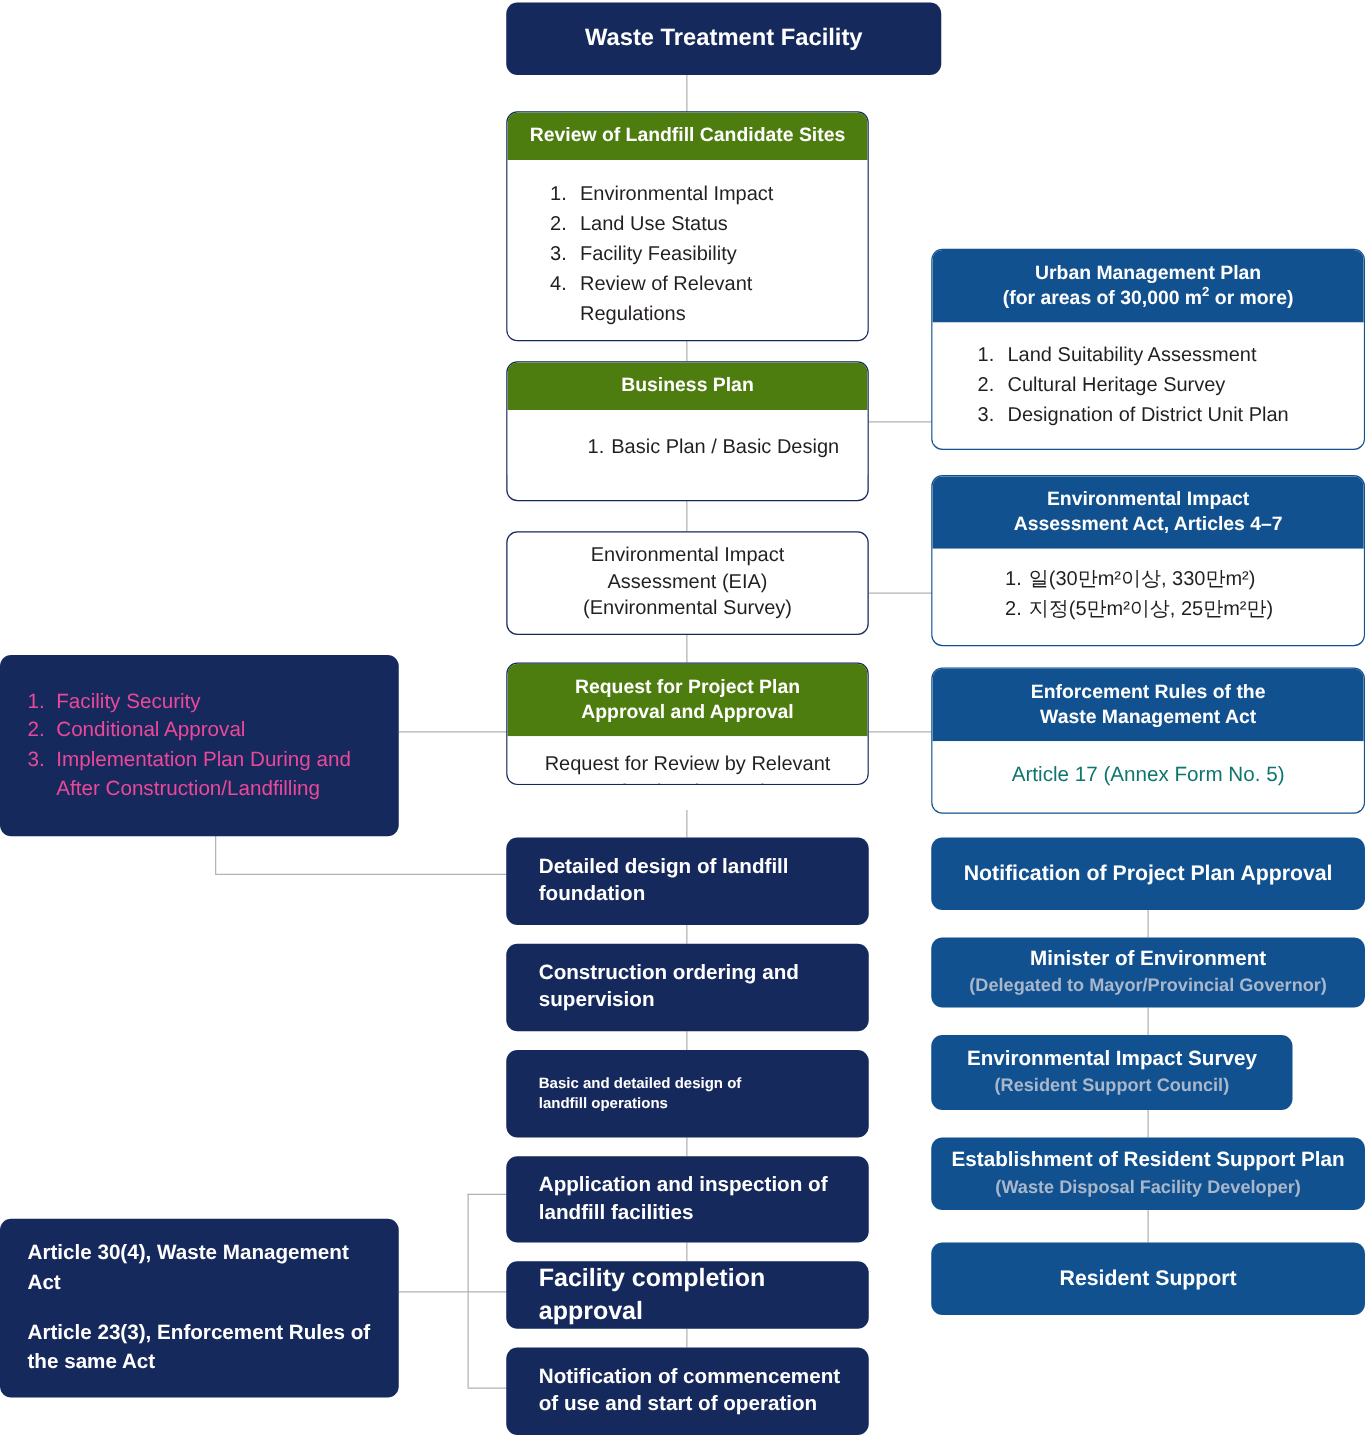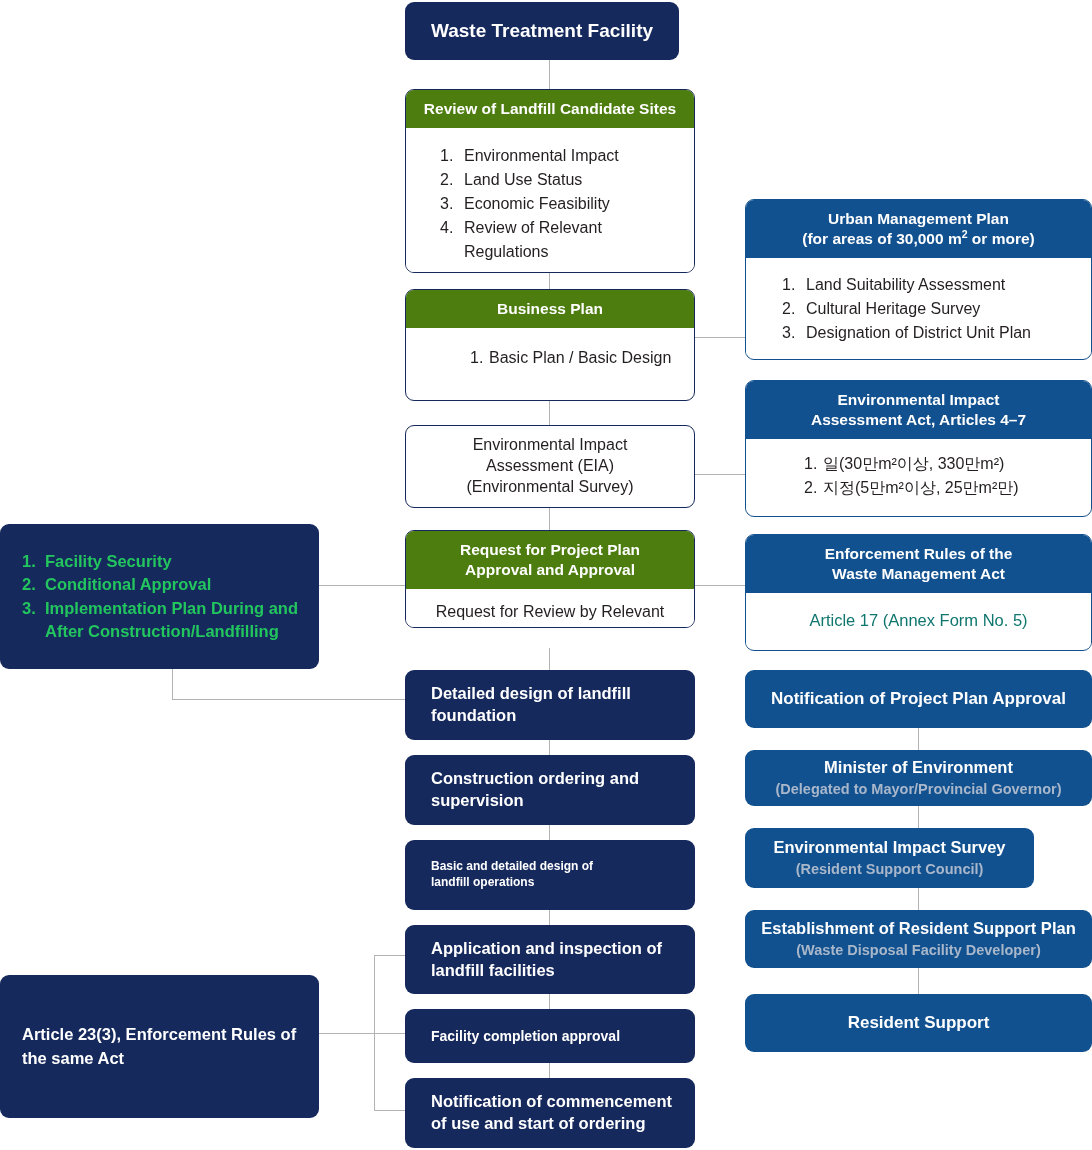--- a/index.html
+++ b/index.html
@@ -123,22 +123,22 @@
   }
   ol.num.tight > li { padding-left: 19px; }
   ol.num.tight > li::before { width: 16px; }
 
   
   ol.note {
     list-style: none;
     counter-reset: nli;
     margin: 0;
     padding: 0;
-    color: #22c55e;
-    font-weight: bold;
+    color: #ec4899;
+    font-weight: normal;
   }
   ol.note > li {
     counter-increment: nli;
     position: relative;
     padding-left: 23px;
     line-height: 1.42;
   }
   ol.note > li::before {
     content: counter(nli) ".";
     position: absolute;
@@ -199,31 +199,31 @@
 
   <div class="conn h" style="left:319px; top:585px; width:87px;"></div>
   <div class="conn v" style="left:172px; top:663px; height:36px;"></div>
   <div class="conn h" style="left:172px; top:699px; width:234px;"></div>
 
   <div class="conn v" style="left:374px; top:955px; height:155px;"></div>
   <div class="conn h" style="left:319px; top:1033px; width:87px;"></div>
   <div class="conn h" style="left:374px; top:955px; width:32px;"></div>
   <div class="conn h" style="left:374px; top:1110px; width:32px;"></div>
 
-  <div class="box navy" style="left:405px; top:2px; width:274px; height:58px;">
+  <div class="box navy" style="left:405px; top:2px; width:348px; height:58px;">
     <div class="ctr" style="font-size:19px;">Waste Treatment Facility</div>
   </div>
 
   <div class="box card" style="left:405px; top:89px; width:290px; height:184px;">
     <div class="hdr navy" style="font-size:15.5px;">Review of Landfill Candidate Sites</div>
     <div class="body" style="font-size:16px; padding:16px 10px 10px 34px;">
       <ol class="num">
         <li>Environmental Impact</li>
         <li>Land Use Status</li>
-        <li>Economic Feasibility</li>
+        <li>Facility Feasibility</li>
         <li>Review of Relevant Regulations</li>
       </ol>
     </div>
   </div>
 
   <div class="box card" style="left:405px; top:289px; width:290px; height:112px;">
     <div class="hdr navy" style="font-size:15.5px;">Business Plan</div>
     <div class="body" style="font-size:16px; padding:18px 10px 10px 64px;">
       <ol class="num tight">
         <li>Basic Plan / Basic Design</li>
@@ -258,26 +258,26 @@
     <div class="lft" style="font-size:12px; white-space:pre-line;">Basic and detailed design of
  landfill operations</div>
   </div>
 
   <div class="box navy" style="left:405px; top:925px; width:290px; height:69px;">
     <div class="lft" style="font-size:16.5px; white-space:pre-line;">Application and inspection of
  landfill facilities</div>
   </div>
 
   <div class="box navy" style="left:405px; top:1009px; width:290px; height:54px;">
-    <div class="lft" style="font-size:14px; white-space:pre-line;">Facility completion approval</div>
+    <div class="lft" style="font-size:20px; white-space:pre-line;">Facility completion approval</div>
   </div>
 
   <div class="box navy" style="left:405px; top:1078px; width:290px; height:70px;">
     <div class="lft" style="font-size:16.5px; white-space:pre-line;">Notification of commencement
-of use and start of ordering</div>
+of use and start of operation</div>
   </div>
 
   <div class="box card bluebrd" style="left:745px; top:199px; width:347px; height:161px;">
     <div class="hdr blue" style="font-size:15.5px;">
       <span>Urban Management Plan</span><br>
       <span><span>(for areas of 30,000 m</span><sup>2</sup><span> or more)</span></span>
     </div>
     <div class="body" style="font-size:16px; padding:15px 10px 10px 36px;">
       <ol class="num">
         <li>Land Suitability Assessment</li>
@@ -342,17 +342,18 @@
       <ol class="note">
         <li>Facility Security</li>
         <li>Conditional Approval</li>
         <li>Implementation Plan During and After Construction/Landfilling</li>
       </ol>
     </div>
   </div>
 
   <div class="box navy" style="left:0px; top:975px; width:319px; height:143px;">
     <div class="notepad">
+      <div class="para">Article 30(4), Waste Management Act</div>
       <div class="para">Article 23(3), Enforcement Rules of the same Act</div>
     </div>
   </div>
 
 </div>
 
 </body></html>

